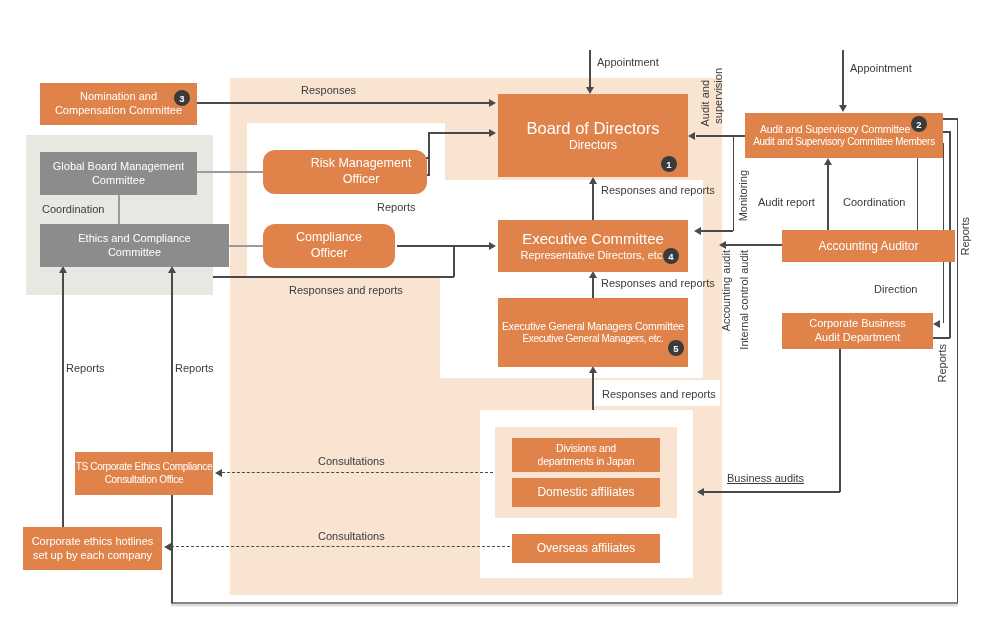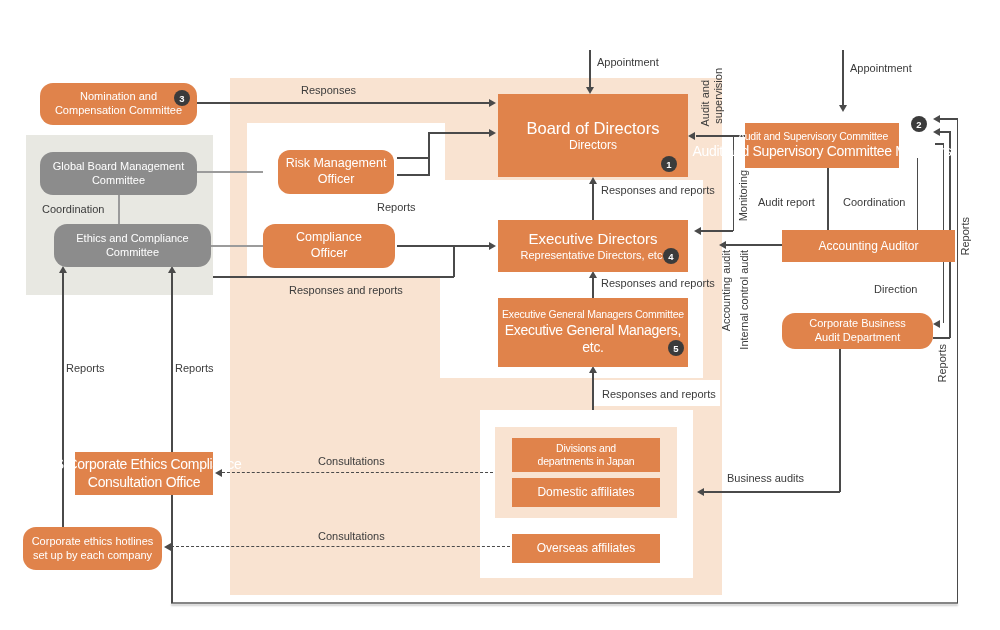--- a/index.html
+++ b/index.html
@@ -23,21 +23,21 @@
   .al{border-top:4px solid transparent;border-bottom:4px solid transparent;border-right:7px solid #4a4a4a;}
   .arr{border-top:4px solid transparent;border-bottom:4px solid transparent;border-left:7px solid #4a4a4a;}
   .au{border-left:4px solid transparent;border-right:4px solid transparent;border-bottom:7px solid #4a4a4a;}
   .ad{border-left:4px solid transparent;border-right:4px solid transparent;border-top:7px solid #4a4a4a;}
   .badge{position:absolute;width:16px;height:16px;border-radius:50%;background:#3b3b3b;color:#fff;
          font-size:9.5px;font-weight:bold;display:flex;align-items:center;justify-content:center;}
   .banner{position:absolute;left:13px;top:28px;width:972px;height:22px;background:#e0834b;color:#fff;
           font-size:12.5px;display:flex;align-items:center;justify-content:center;
           box-shadow:0 2px 3px rgba(0,0,0,0.25);}
   .t-xl{font-size:16.5px;} .t-l{font-size:15px;} .t-m{font-size:12.5px;} .t-s{font-size:12px;}
-  .t-xs{font-size:11px;border-radius:13px;} .t-xxs{font-size:10.5px;letter-spacing:-0.2px;} .t-tiny{font-size:14px;letter-spacing:-0.3px;}
+  .t-xs{font-size:11px;} .t-xxs{font-size:10.5px;letter-spacing:-0.2px;} .t-tiny{font-size:10px;letter-spacing:-0.3px;}
   .nowrap{white-space:nowrap;}
 </style>
 </head>
 <body>
 
 <div id="stage">
 
   <div class="bg" style="left:230px;top:78px;width:492px;height:517px;background:#f9e3d1;"></div>
   <div class="bg" style="left:247px;top:123px;width:198px;height:155px;background:#fff;"></div>
   <div class="bg" style="left:440px;top:180px;width:263px;height:198px;background:#fff;"></div>
@@ -123,54 +123,54 @@
     <span>Nomination and</span>
     <span>Compensation Committee</span>
   </div>
   <div class="badge" style="left:174px;top:90px;">3</div>
 
   <div class="box grayb t-xs" style="left:40px;top:152px;width:157px;height:43px;">
     <span>Global Board Management</span>
     <span>Committee</span>
   </div>
 
-  <div class="box grayb t-xs" style="left:40px;top:224px;width:157px;height:43px;margin-left:14px;">
+  <div class="box grayb t-xs" style="left:40px;top:224px;width:189px;height:43px;">
     <span>Ethics and Compliance</span>
     <span>Committee</span>
   </div>
 
-  <div class="box orange rounded t-m" style="left:278px;top:150px;width:116px;height:44px;">
+  <div class="box orange rounded t-m" style="left:263px;top:150px;width:132px;height:44px;padding-left:32px;">
     <span>Risk Management</span>
     <span>Officer</span>
   </div>
 
   <div class="box orange rounded t-m" style="left:263px;top:224px;width:132px;height:44px;">
     <span>Compliance</span>
     <span>Officer</span>
   </div>
 
   <div class="box orange" style="left:498px;top:94px;width:190px;height:83px;">
     <span class="t-xl">Board of Directors</span>
     <span class="t-s">Directors</span>
   </div>
   <div class="badge" style="left:661px;top:156px;">1</div>
 
   <div class="box orange" style="left:498px;top:220px;width:190px;height:52px;">
-    <span class="t-l">Executive Directors</span>
+    <span class="t-l">Executive Committee</span>
     <span class="t-xs">Representative Directors, etc.</span>
   </div>
   <div class="badge" style="left:663px;top:248px;">4</div>
 
   <div class="box orange" style="left:498px;top:298px;width:190px;height:69px;">
     <span class="t-xxs nowrap">Executive General Managers Committee</span>
     <span class="t-tiny">Executive General Managers, etc.</span>
   </div>
   <div class="badge" style="left:668px;top:340px;">5</div>
 
-  <div class="box orange" style="left:745px;top:123px;width:154px;height:45px;text-align:center;">
+  <div class="box orange" style="left:745px;top:113px;width:198px;height:45px;text-align:center;">
     <span class="t-xxs nowrap" style="padding-right:18px;">Audit and Supervisory Committee</span>
     <span class="t-tiny nowrap">Audit and Supervisory Committee Members</span>
   </div>
   <div class="badge" style="left:911px;top:116px;">2</div>
 
   <div class="box orange t-s" style="left:782px;top:230px;width:173px;height:32px;">
     <span>Accounting Auditor</span>
   </div>
 
   <div class="box orange t-xs" style="left:782px;top:313px;width:151px;height:36px;">
@@ -206,21 +206,21 @@
   <div class="lbl" style="left:301px;top:84px;">Responses</div>
   <div class="lbl" style="left:377px;top:201px;">Reports</div>
   <div class="lbl" style="left:42px;top:203px;">Coordination</div>
   <div class="lbl" style="left:289px;top:284px;">Responses and reports</div>
   <div class="lbl" style="left:601px;top:184px;">Responses and reports</div>
   <div class="lbl" style="left:601px;top:277px;">Responses and reports</div>
   <div class="lbl" style="left:602px;top:388px;">Responses and reports</div>
   <div class="lbl" style="left:758px;top:196px;">Audit report</div>
   <div class="lbl" style="left:843px;top:196px;">Coordination</div>
   <div class="lbl" style="left:874px;top:283px;">Direction</div>
-  <div class="lbl" style="left:727px;top:472px;">Business audits</div>
+  <div class="lbl" style="left:727px;top:472px;text-decoration:underline;">Business audits</div>
   <div class="lbl" style="left:318px;top:455px;">Consultations</div>
   <div class="lbl" style="left:318px;top:530px;">Consultations</div>
   <div class="lbl" style="left:66px;top:362px;">Reports</div>
   <div class="lbl" style="left:175px;top:362px;">Reports</div>
 
   <div class="vlbl" style="left:699px;top:80px;">Audit and</div>
   <div class="vlbl" style="left:712px;top:68px;">supervision</div>
   <div class="vlbl" style="left:737px;top:170px;">Monitoring</div>
   <div class="vlbl" style="left:720px;top:250px;">Accounting audit</div>
   <div class="vlbl" style="left:738px;top:250px;">Internal control audit</div>

